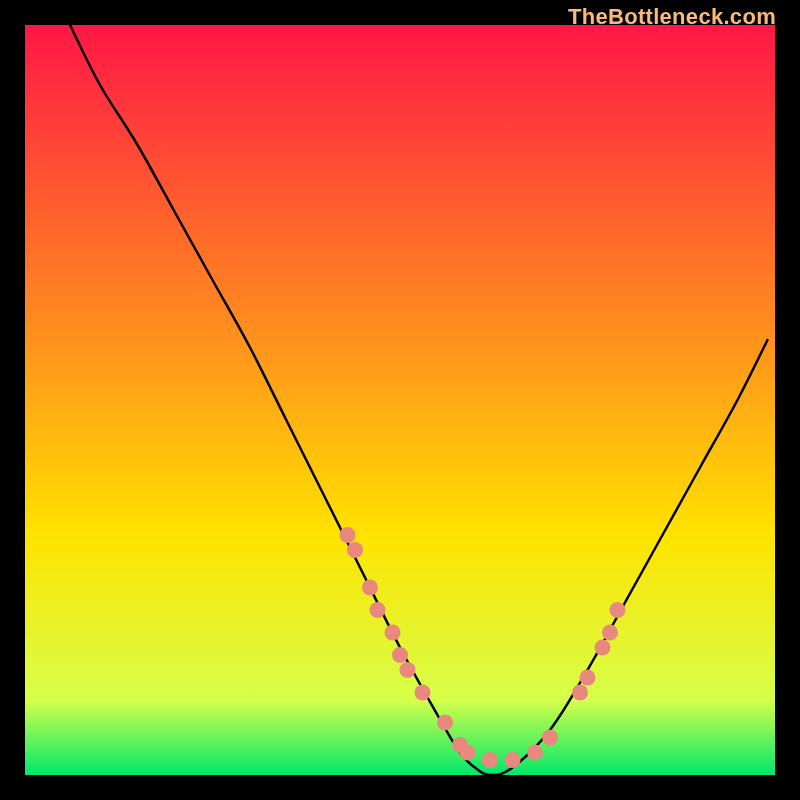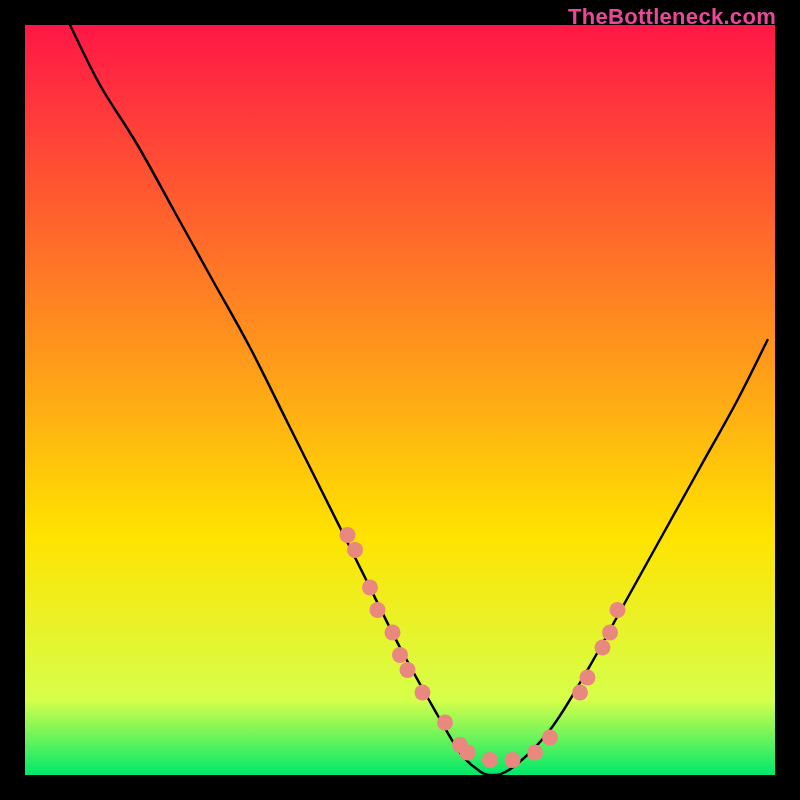--- a/index.html
+++ b/index.html
@@ -18,21 +18,21 @@
     height: 750px;
     background: #000000;
   }
   .watermark {
     position: absolute;
     right: 24px;
     top: 4px;
     font-family: Arial, Helvetica, sans-serif;
     font-size: 22px;
     font-weight: bold;
-    color: #ec4899;
+    color: #fdba74;
     letter-spacing: 0.3px;
   }
   svg { display: block; }
 </style>
 </head>
 <body>
 
 <div class="watermark">TheBottleneck.com</div>
 
 <div class="frame">

